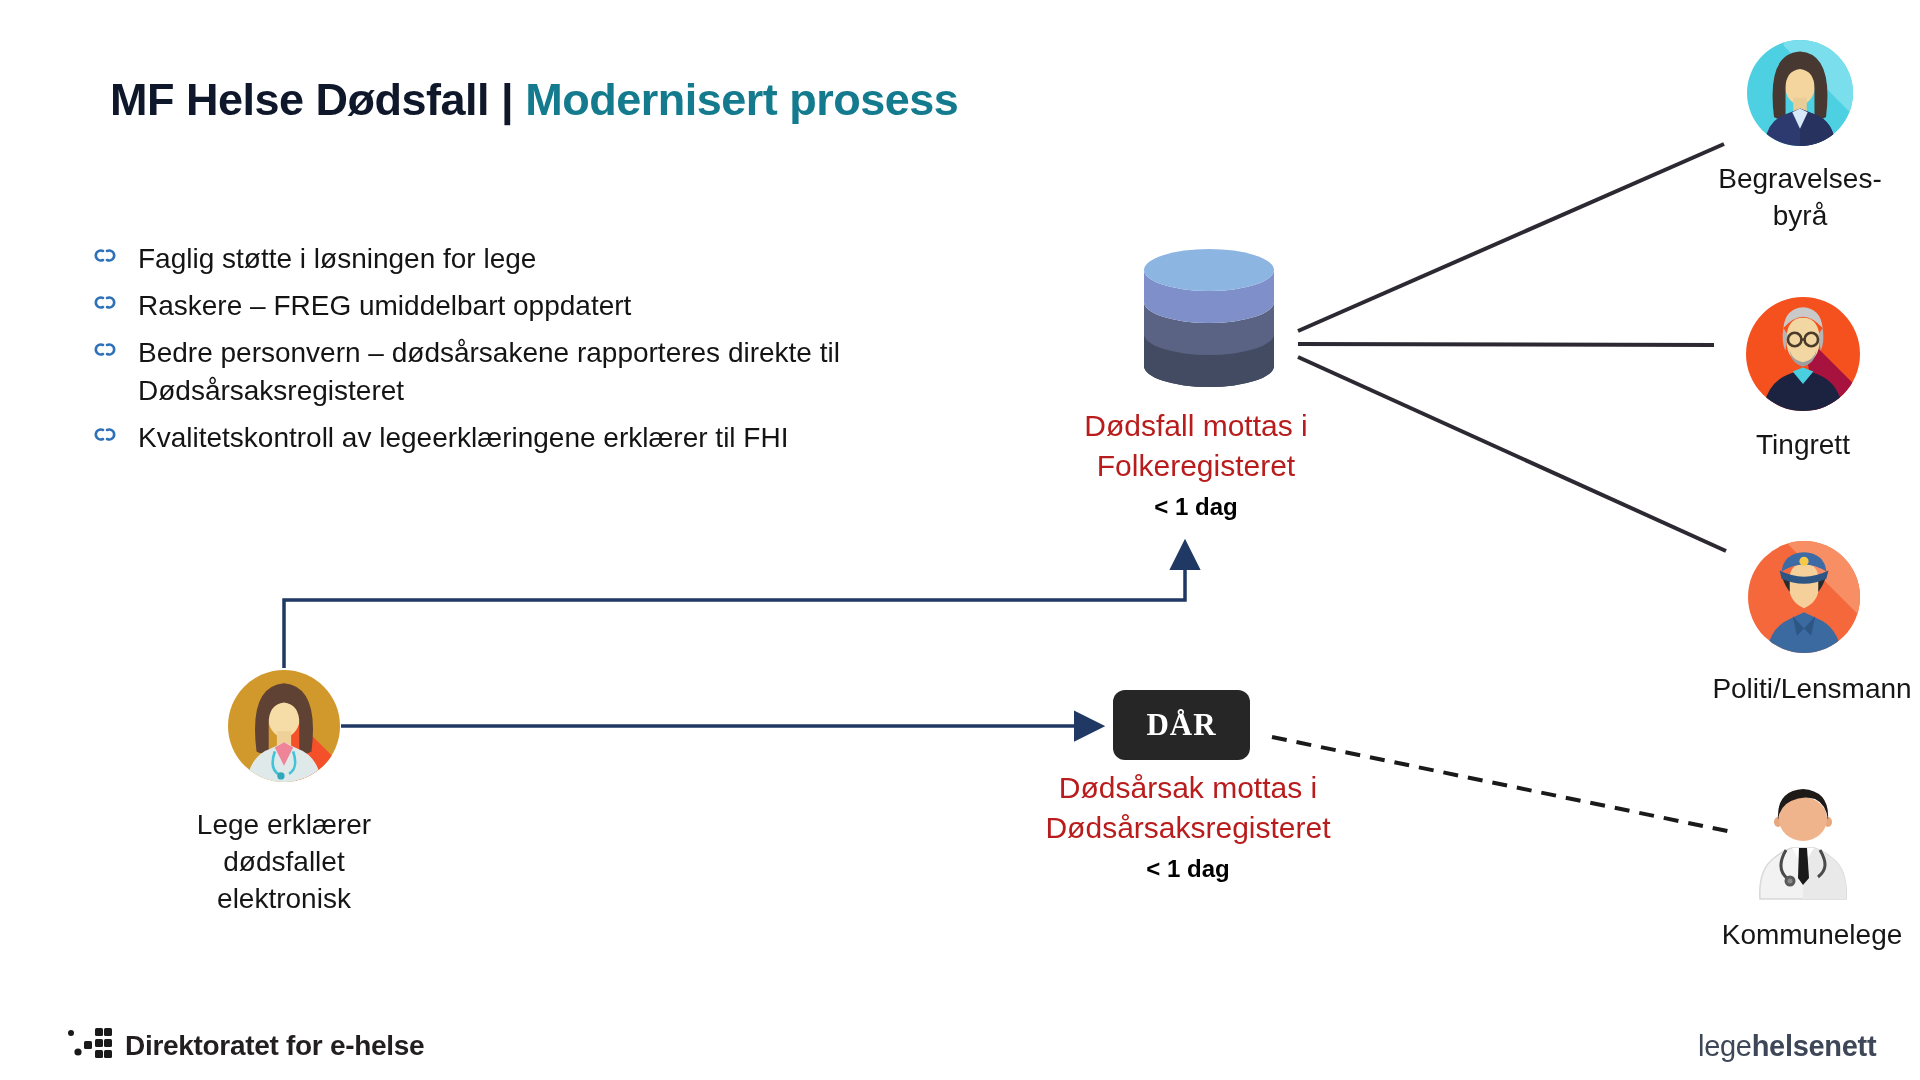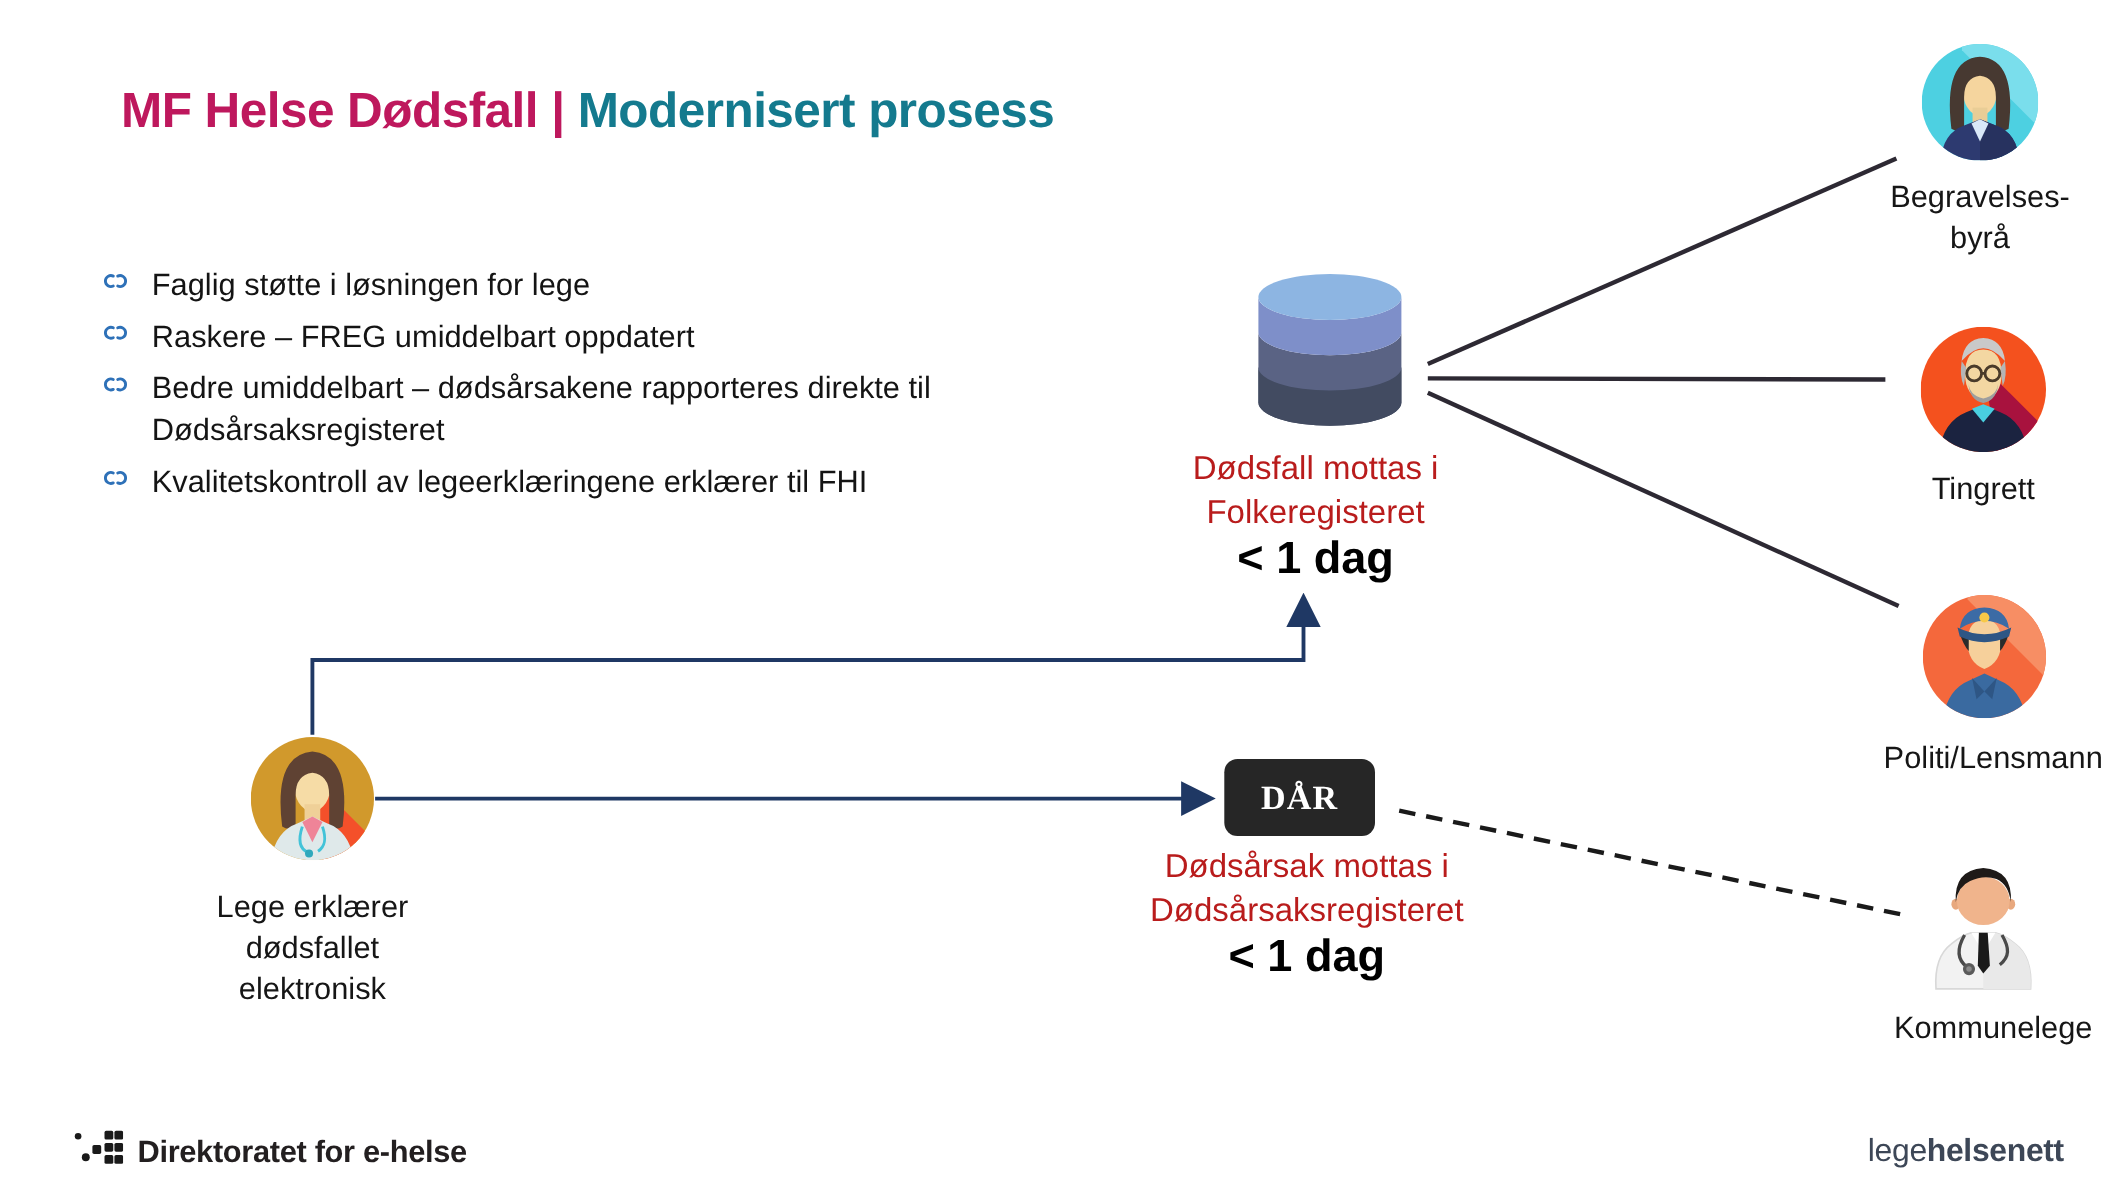--- a/index.html
+++ b/index.html
@@ -9,34 +9,34 @@
     font-family:"Liberation Sans", sans-serif;
     color:#1a1a1a;
   }
   .abs{position:absolute;}
 
   
   #page-title{
     left:110px;top:74px;width:1400px;
     font-size:45px;font-weight:bold;letter-spacing:-0.5px;
   }
-  #page-title .t-primary{color:#be185d;}
+  #page-title .t-primary{color:#0f172a;}
   #page-title .t-accent{color:#147a8e;}
 
   
   #bullet-list{left:92px;top:240px;width:760px;display:flex;flex-direction:column;}
   .bullet-row{display:flex;align-items:flex-start;margin-bottom:9px;}
   .bullet-glyph{flex:0 0 46px;padding-top:7px;}
   .bullet-text{font-size:28px;line-height:38px;color:#141414;white-space:pre-line;}
 
   
   #db-icon{left:1143px;top:248px;width:132px;height:140px;}
   #freg-block{left:986px;top:406px;width:420px;text-align:center;}
   .node-line{font-size:30px;line-height:40px;color:#b91c1c;}
-  .node-duration{font-size:41px;line-height:42px;font-weight:bold;color:#000;}
+  .node-duration{font-size:24px;line-height:42px;font-weight:bold;color:#000;}
 
   
   #dar-box{
     left:1113px;top:690px;width:137px;height:70px;border-radius:12px;
     background:#262626;display:flex;align-items:center;justify-content:center;
   }
   #dar-box .dar-label{
     color:#ffffff;font-family:"Liberation Serif", serif;font-weight:bold;
     font-size:31px;letter-spacing:1px;
   }
@@ -93,21 +93,21 @@
     </span>
     <span class="bullet-text">Raskere – FREG umiddelbart oppdatert</span>
   </div>
   <div class="bullet-row">
     <span class="bullet-glyph">
       <svg width="26" height="18" viewBox="0 0 26 18">
           <path d="M11 4 A5 5 0 1 0 11 13" fill="none" stroke="#2E71B8" stroke-width="2.6" stroke-linecap="round"></path>
           <path d="M15 4 A5 5 0 1 1 15 13" fill="none" stroke="#2E71B8" stroke-width="2.6" stroke-linecap="round"></path>
         </svg>
     </span>
-    <span class="bullet-text">Bedre umiddelbart – dødsårsakene rapporteres direkte til
+    <span class="bullet-text">Bedre personvern – dødsårsakene rapporteres direkte til
 Dødsårsaksregisteret</span>
   </div>
   <div class="bullet-row">
     <span class="bullet-glyph">
       <svg width="26" height="18" viewBox="0 0 26 18">
           <path d="M11 4 A5 5 0 1 0 11 13" fill="none" stroke="#2E71B8" stroke-width="2.6" stroke-linecap="round"></path>
           <path d="M15 4 A5 5 0 1 1 15 13" fill="none" stroke="#2E71B8" stroke-width="2.6" stroke-linecap="round"></path>
         </svg>
     </span>
     <span class="bullet-text">Kvalitetskontroll av legeerklæringene erklærer til FHI</span>

